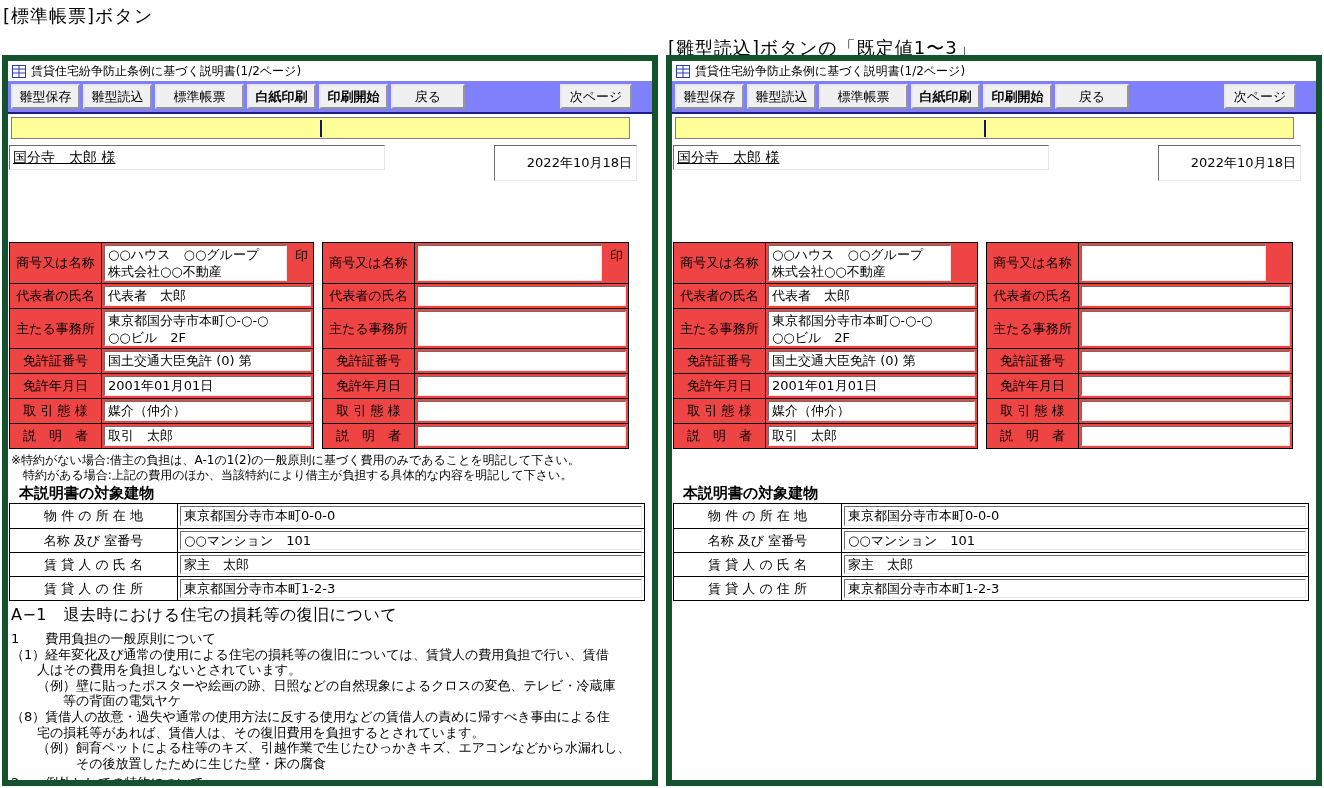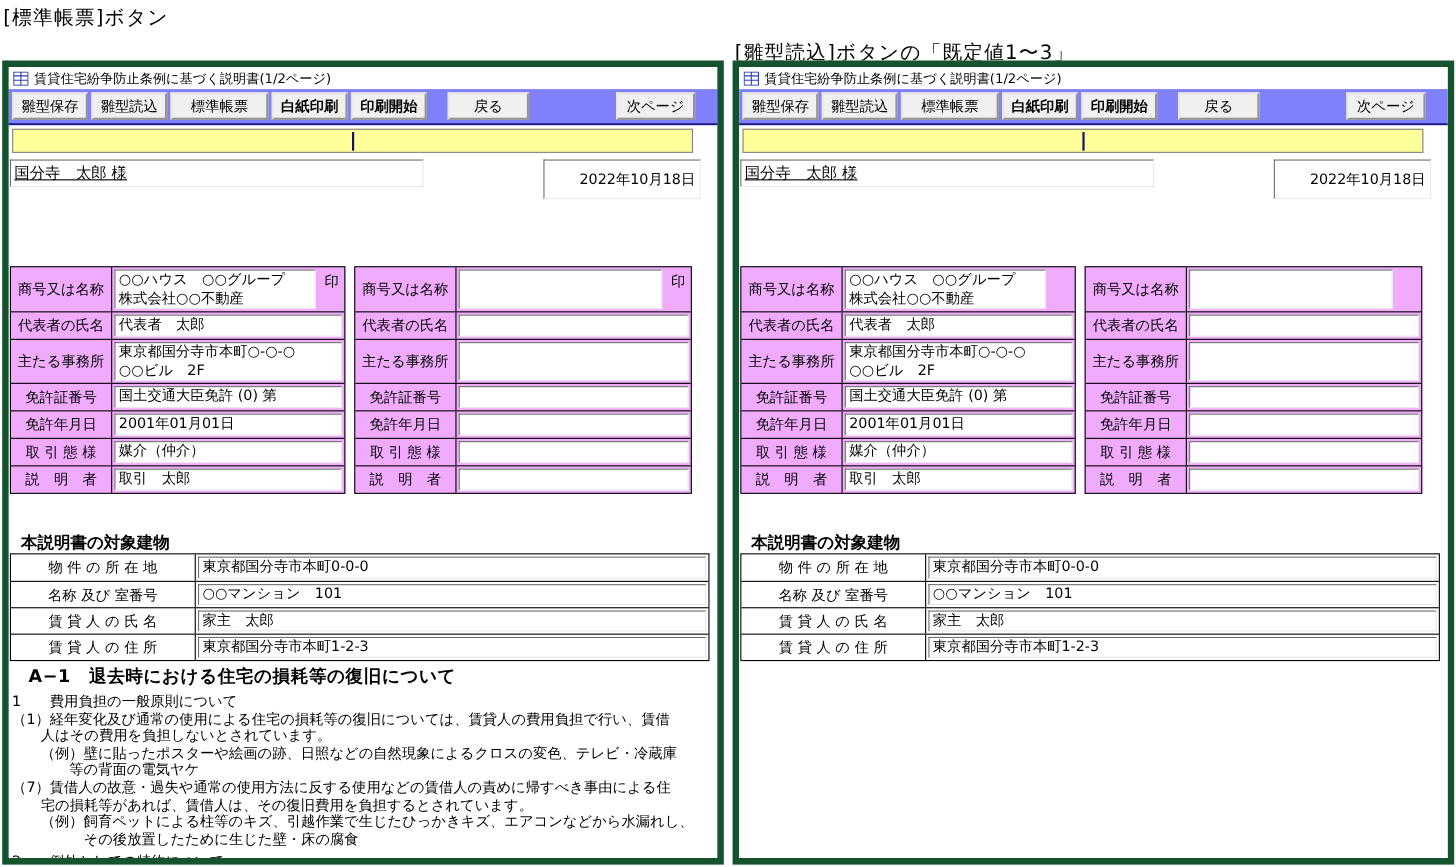--- a/index.html
+++ b/index.html
@@ -30,21 +30,21 @@
     padding:0 3px;border-bottom:2px solid #1d1d8a;box-sizing:border-box;
   }
   .tb-btn{
     height:25px;background:#f0f0f0;border:2px outset #e8e8e8;
     font-family:inherit;font-size:13px;margin-right:3px;padding:0 2px;
     display:flex;align-items:center;justify-content:center;box-sizing:border-box;
     color:#000;
     text-align:right;
   }
   .tb-btn.bold{font-weight:bold;}
-  .w68{width:69px;}.w88{width:89px;}.w74{width:74px;margin-left:16px;}
+  .w68{width:69px;}.w88{width:89px;}.w74{width:74px;}
   .next{margin-left:auto;margin-right:17px;width:72px;}
 
   .doc{position:relative;flex:1;background:#fff;overflow:hidden;}
 
   .doc-title{
     position:absolute;top:3px;left:3px;right:22px;height:22px;
     background:#FFFF99;border:1px solid #808080;box-sizing:border-box;
     display:flex;align-items:center;justify-content:center;
     font-size:17px;font-weight:bold;letter-spacing:1px;
   }
@@ -56,21 +56,21 @@
   }
   .recipient{top:31px;left:1px;width:376px;height:25px;font-size:14px;
     display:flex;align-items:center;padding:0 3px;}
   .recipient span{text-decoration:underline;}
   .datebox{top:31px;left:486px;width:143px;height:36px;font-size:13px;
     display:flex;align-items:center;justify-content:flex-end;padding:0 4px;}
 
   .intro{position:absolute;top:61px;left:5px;right:8px;font-size:13px;
     line-height:15.5px;white-space:pre-wrap;}
 
-  .btable{position:absolute;border:1px solid #000;background:#f0abfc;box-sizing:border-box;}
+  .btable{position:absolute;border:1px solid #000;background:#ef4444;box-sizing:border-box;}
   .btable-a{left:1px;width:305px;}
   .btable-b{left:314px;width:307px;}
   .btables-top{top:128px;}
   .brow{display:flex;border-top:1px solid #000;box-sizing:border-box;}
   .brow:first-child{border-top:none;}
   .bcell{box-sizing:border-box;}
   .blabel{width:92px;border-right:1px solid #000;display:flex;align-items:center;
     justify-content:center;font-size:13px;white-space:pre;flex:0 0 92px;}
   .bval{flex:1;position:relative;padding:2px;}
   .field{
@@ -85,21 +85,21 @@
     line-height:14.5px;white-space:pre-wrap;}
 
   .bldg-title{position:absolute;top:370px;left:11px;font-size:15px;font-weight:bold;}
   .gtable{position:absolute;top:389px;left:1px;right:7px;border:1px solid #000;
     background:#fff;box-sizing:border-box;}
   .glabel{width:168px;flex:0 0 168px;border-right:1px solid #000;display:flex;
     align-items:center;justify-content:center;font-size:13px;white-space:pre;}
   .grow{display:flex;height:24px;border-top:1px solid #000;box-sizing:border-box;justify-content:center;}
   .grow:first-child{border-top:none;}
 
-  .a1-head{position:absolute;top:491px;left:18px;font-size:16px;font-weight:bold;letter-spacing:0.5px;}
+  .a1-head{position:absolute;top:491px;left:3px;font-size:16px;font-weight:normal;letter-spacing:0.5px;}
   .a1-body{position:absolute;top:517px;left:3px;right:6px;font-size:13px;
     line-height:15.6px;white-space:pre-wrap;}
   .overflow-line{position:absolute;top:660px;left:3px;font-size:13px;white-space:pre;}
 </style>
 </head>
 <body>
 
 <div class="caption" id="caption-left">[標準帳票]ボタン</div>
 <div class="caption" id="caption-right">[雛型読込]ボタンの「既定値1〜3」</div>
 
@@ -219,20 +219,22 @@
           </div>
         </div>
         <div class="brow" style="height: 25px;">
           <div class="bcell blabel">説　明　者</div>
           <div class="bcell bval">
             <div class="field"></div>
           </div>
         </div>
       </div>
 
+    <div class="note">※特約がない場合:借主の負担は、A-1の1(2)の一般原則に基づく費用のみであることを明記して下さい。
+　特約がある場合:上記の費用のほか、当該特約により借主が負担する具体的な内容を明記して下さい。</div>
 
     <div class="bldg-title">本説明書の対象建物</div>
     <div class="gtable">
         <div class="grow">
           <div class="bcell glabel">物 件 の 所 在 地</div>
           <div class="bcell bval">
             <div class="field">東京都国分寺市本町0-0-0</div>
           </div>
         </div>
         <div class="grow">
@@ -254,21 +256,21 @@
           </div>
         </div>
       </div>
 
     <div class="a1-head">A−1　退去時における住宅の損耗等の復旧について</div>
     <div class="a1-body">1　　費用負担の一般原則について
 （1）経年変化及び通常の使用による住宅の損耗等の復旧については、賃貸人の費用負担で行い、賃借
 　　人はその費用を負担しないとされています。
 　　（例）壁に貼ったポスターや絵画の跡、日照などの自然現象によるクロスの変色、テレビ・冷蔵庫
 　　　　等の背面の電気ヤケ
-（7）賃借人の故意・過失や通常の使用方法に反する使用などの賃借人の責めに帰すべき事由による住
+（8）賃借人の故意・過失や通常の使用方法に反する使用などの賃借人の責めに帰すべき事由による住
 　　宅の損耗等があれば、賃借人は、その復旧費用を負担するとされています。
 　　（例）飼育ペットによる柱等のキズ、引越作業で生じたひっかきキズ、エアコンなどから水漏れし、
 　　　　　その後放置したために生じた壁・床の腐食</div>
     <div class="overflow-line">2　　例外としての特約について</div>
   </div>
 </div>
 
 <div class="window" id="win-right">
   <div class="titlebar">
     <svg width="14" height="13" viewBox="0 0 14 13">

